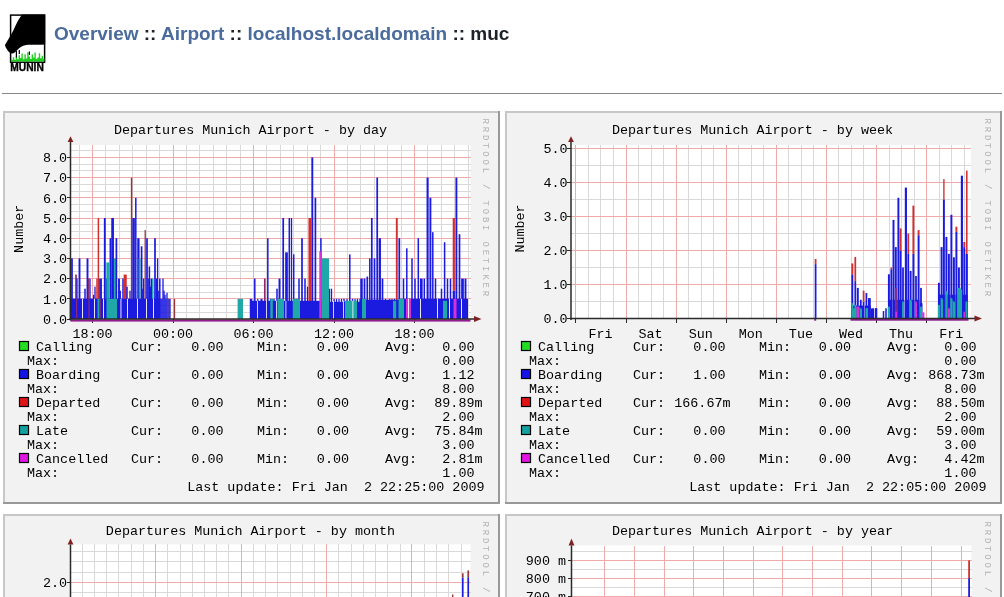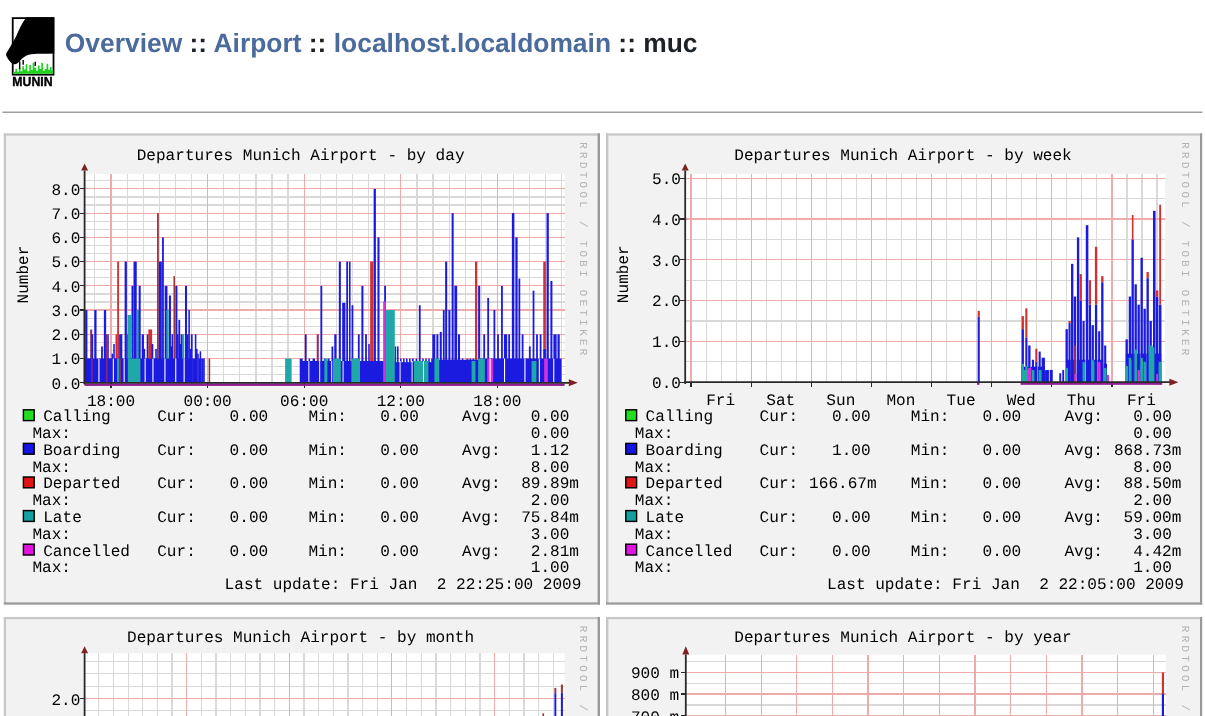--- a/index.html
+++ b/index.html
@@ -1,16 +1,16 @@
 <!DOCTYPE html>
 <html><head><meta charset="utf-8"><title>Munin :: localhost.localdomain :: muc</title>
 <style>
 html,body{margin:0;padding:0;background:#fff;width:1004px;height:597px;overflow:hidden;position:relative}
 *{box-sizing:border-box}
-.crumb{position:absolute;left:54px;top:23px;font-family:"Liberation Sans",sans-serif;font-weight:bold;font-size:22px;color:#1c2227;white-space:nowrap}
+.crumb{position:absolute;left:54px;top:23px;font-family:"Liberation Sans",sans-serif;font-weight:bold;font-size:19px;color:#1c2227;white-space:nowrap}
 .crumb a{color:#4a6b9c;text-decoration:none}
 .hr{position:absolute;left:2px;right:2px;top:93px;height:0;border-top:1px solid #878787}
 </style></head><body>
 <svg width="50" height="80" viewBox="0 0 50 80" style="position:absolute;left:0;top:0">
 <rect x="10.6" y="15.1" width="34" height="47.1" fill="#fff" stroke="#000" stroke-width="1.5"></rect>
 <path d="M22 14.4 C19 18.5 16.5 23 14.2 28.5 C12.4 33 7.5 40.5 5.2 44.6 C4.9 45.6 5.1 46.2 5.8 47.4 C6.8 49.2 8.1 51.2 9.6 52.5 C11.3 53.9 13.2 53.8 15.0 52.2 C17.2 50.2 19.2 47.6 22.2 46.2 C24.5 45.1 27.5 44.9 31 44.8 C35.5 44.7 40.5 44.9 45.2 44.5 L45.2 14.4 Z" fill="#000"></path>
 <path d="M10.9 61.4 L44.4 61.4 L44.4 58.7 L43 58.7 L43 55.8 L41.6 55.8 L41.6 58.2 L40.2 58.2 L40.2 53.2 L38.8 53.2 L38.8 57.4 L37.3 57.4 L37.3 58.9 L35.8 58.9 L35.8 52.6 L34.4 52.6 L34.4 57.4 L33 57.4 L33 54.6 L31.6 54.6 L31.6 58.9 L30.1 58.9 L30.1 56.4 L28.6 56.4 L28.6 52.2 L27.2 52.2 L27.2 58.4 L25.8 58.4 L25.8 54.2 L24.4 54.2 L24.4 59.3 L22.8 59.3 L22.8 53.6 L21.4 53.6 L21.4 58 L20 58 L20 55.2 L18.6 55.2 L18.6 59.3 L17.1 59.3 L17.1 56.6 L15.7 56.6 L15.7 59.8 L14.2 59.8 L14.2 57.2 L12.8 57.2 L12.8 59.8 L10.9 59.8 Z" fill="#1fd11f"></path>
 <path d="M16.4 51 L16.4 57.5 M19.3 50 L19.3 54 M29.4 51.5 L29.4 55" stroke="#000" stroke-width="1.2"></path>
 <g transform="translate(10.3 71.4) scale(0.94 1)">
       <text x="0" y="0" font-family="&quot;Liberation Sans&quot;, sans-serif" font-weight="bold" font-size="10.9px" fill="#000" stroke="#000" stroke-width="0.35">MUNIN</text>

